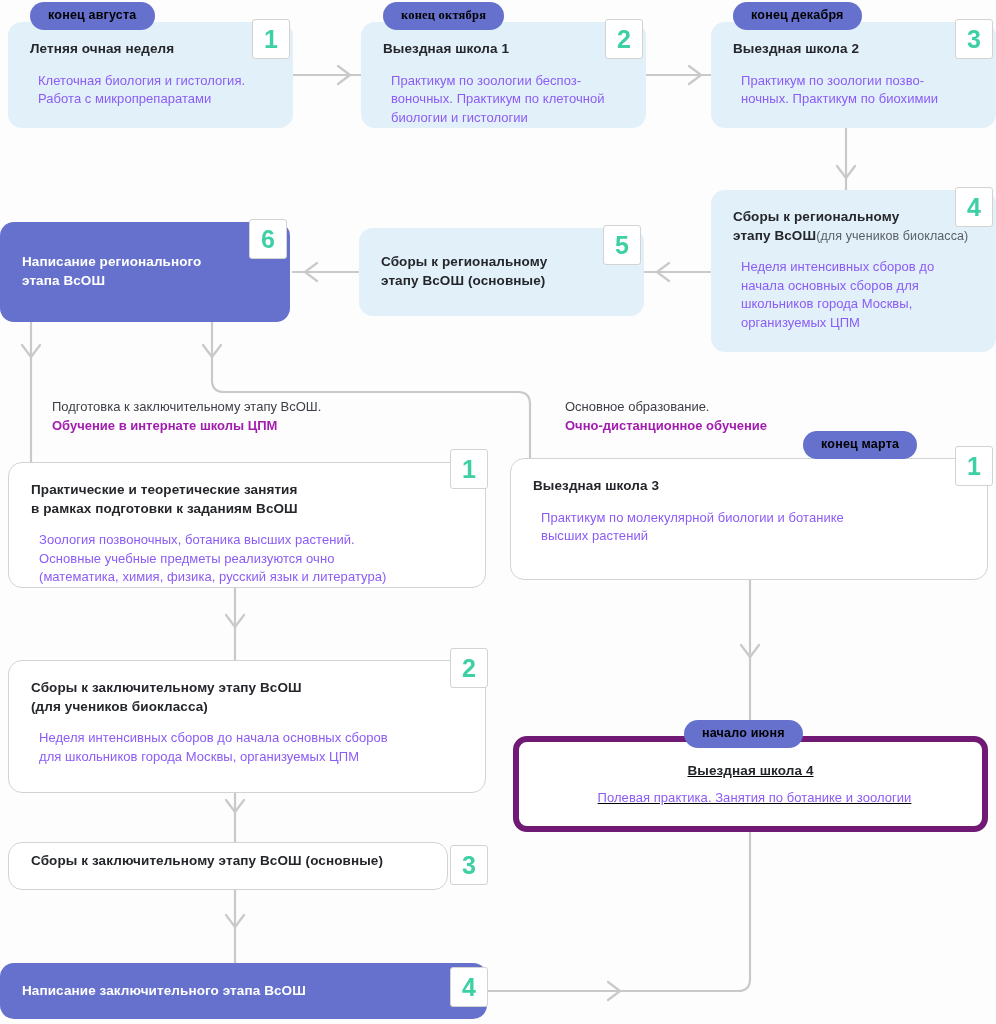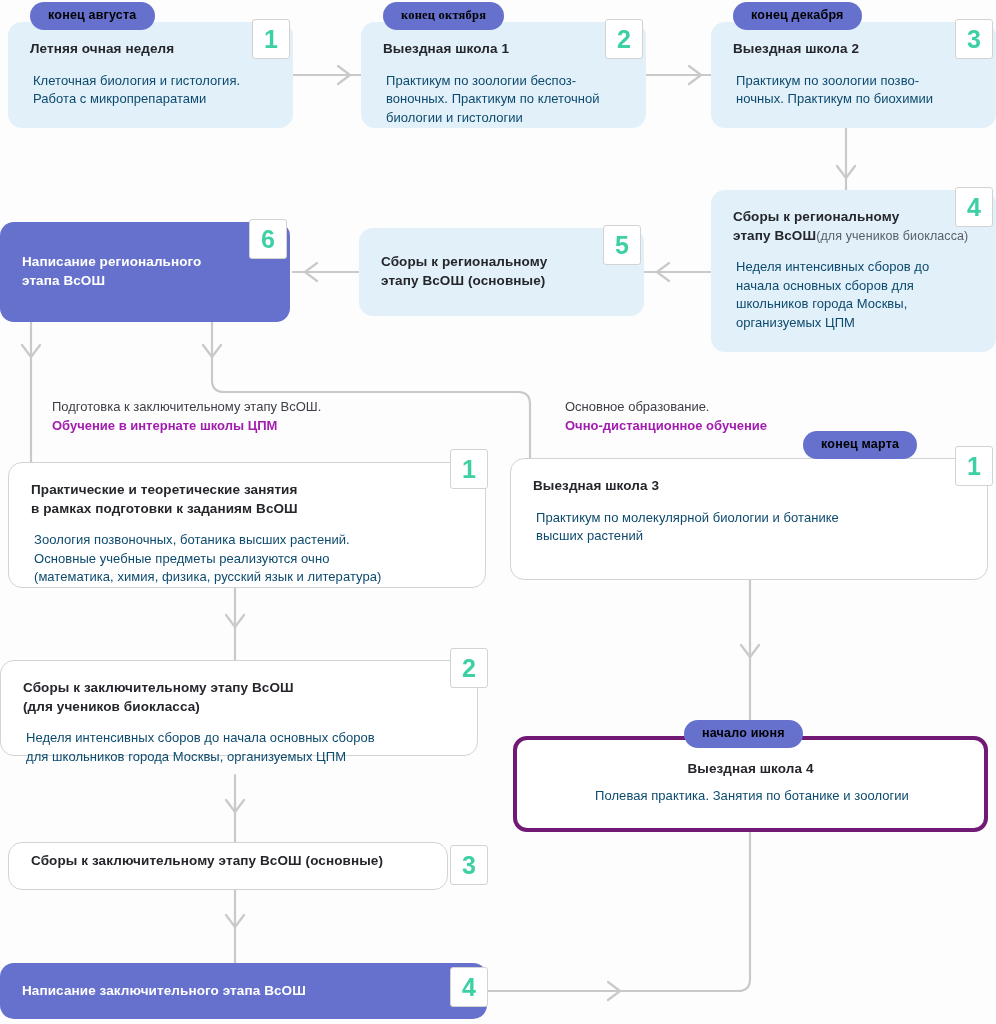--- a/index.html
+++ b/index.html
@@ -38,41 +38,42 @@
   }
   .card.white {
     background: #ffffff;
     border: 1.5px solid #d3d3d3;
   }
   .card.purple {
     background: #6571cd;
   }
   .card.outlined {
     background: #ffffff;
-    border: 4px solid #701a75;
+    border: 6px solid #701a75;
+    text-decoration: underline;
   }
 
   .card-title {
     font-size: 13.5px;
     font-weight: bold;
     color: #24262b;
     line-height: 1.38;
     margin: 0;
     letter-spacing: 0.1px;
   }
   .card-title .sub {
     font-weight: normal;
     font-size: 12.5px;
     color: #5a6068;
   }
   .card-body {
     font-size: 13px;
-    color: #0c4a6e;
+    color: #8b5cf6;
     line-height: 1.42;
-    margin: 13px 0 0 3px;
+    margin: 13px 0 0 8px;
     letter-spacing: 0.05px;
   }
   .card.purple .card-title {
     color: #ffffff;
     font-size: 13.5px;
   }
 
   
   .badge {
     position: absolute;
@@ -233,21 +234,21 @@
 
   <div class="card white" style="left:8px; top:462px; width:478px; height:126px;">
     <div class="card-title" style="white-space:pre-line;">Практические и теоретические занятия
 в рамках подготовки к заданиям ВсОШ</div>
     <div class="card-body" style="white-space:pre-line;">Зоология позвоночных, ботаника высших растений.
 Основные учебные предметы реализуются очно
 (математика, химия, физика, русский язык и литература)</div>
   </div>
   <div class="badge" style="left:450px; top:449px;">1</div>
 
-  <div class="card white" style="left:0; top:660px; width:478px; height:96px;">
+  <div class="card white" style="left:8px; top:660px; width:478px; height:133px;">
     <div class="card-title" style="white-space:pre-line;">Сборы к заключительному этапу ВсОШ
 (для учеников биокласса)</div>
     <div class="card-body" style="white-space:pre-line;">Неделя интенсивных сборов до начала основных сборов
 для школьников города Москвы, организуемых ЦПМ</div>
   </div>
   <div class="badge" style="left:450px; top:648px;">2</div>
 
   <div class="card white" style="left:8px; top:842px; width:440px; height:48px; display:flex; align-items:flex-end;">
     <div class="card-title" style="white-space:pre-line;">Сборы к заключительному этапу ВсОШ (основные)</div>
   </div>

